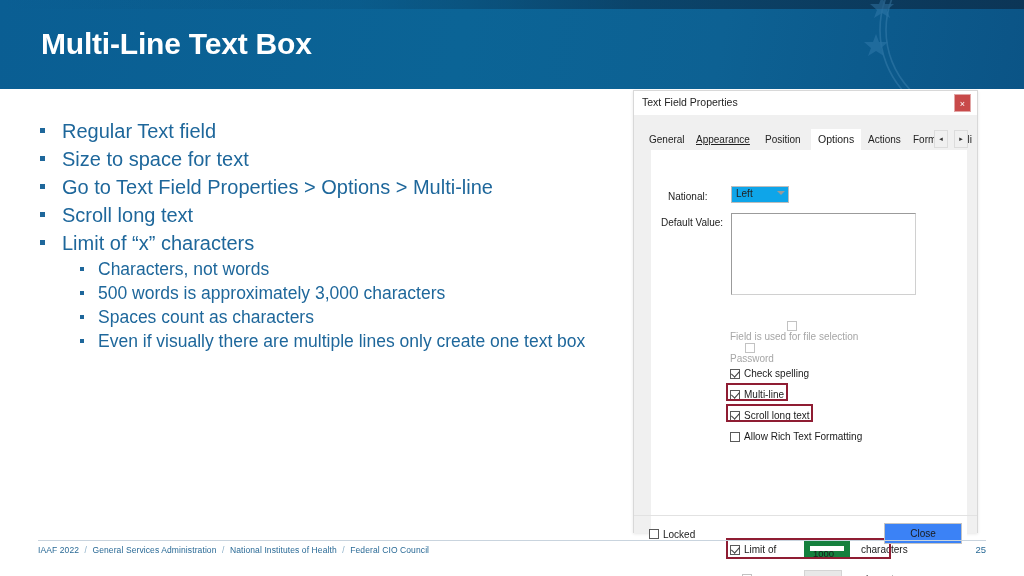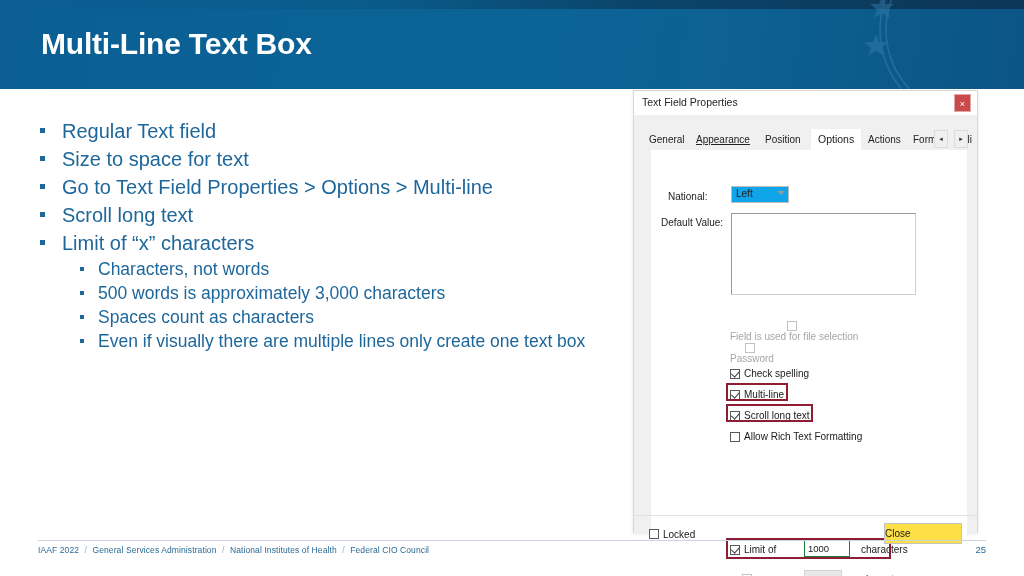--- a/index.html
+++ b/index.html
@@ -274,21 +274,21 @@
     box-sizing: border-box;
     pointer-events: none;
   }
 
   
   #limit-input {
     position: absolute;
     left: 170px; top: 425px;
     width: 46px; height: 17px;
     background: #ffffff;
-    border: 1px solid #15803d;
+    border: 6px solid #15803d;
     box-sizing: border-box;
     font-size: 9.5px;
     color: #1a1a1a;
     padding: 2px 0 0 3px;
   }
   #limit-unit { position: absolute; left: 227px; top: 429px; font-size: 10px; color: #1a1a1a; }
 
   #comb-input {
     position: absolute;
     left: 170px; top: 455px;
@@ -312,25 +312,26 @@
   #locked-row {
     position: absolute;
     left: 15px; top: 414px;
     display: flex; align-items: flex-start;
     font-size: 10px; color: #1a1a1a;
   }
   #close-button {
     position: absolute;
     left: 250px; top: 408px;
     width: 78px; height: 21px;
-    background: #fde047;
+    background: #3b82f6;
     border: 1px solid #c4c4c4;
     box-sizing: border-box;
     font-size: 10px;
     color: #1a1a1a;
+    text-align: center;
     line-height: 19px;
   }
 </style>
 </head>
 <body>
 
 <div id="header-band">
   <svg id="seal-decor" viewBox="0 0 236 236" aria-hidden="true">
     <g fill="none" stroke="#4f91bd" stroke-width="1.6" opacity=".65">
       <circle cx="118" cy="118" r="92"></circle>

